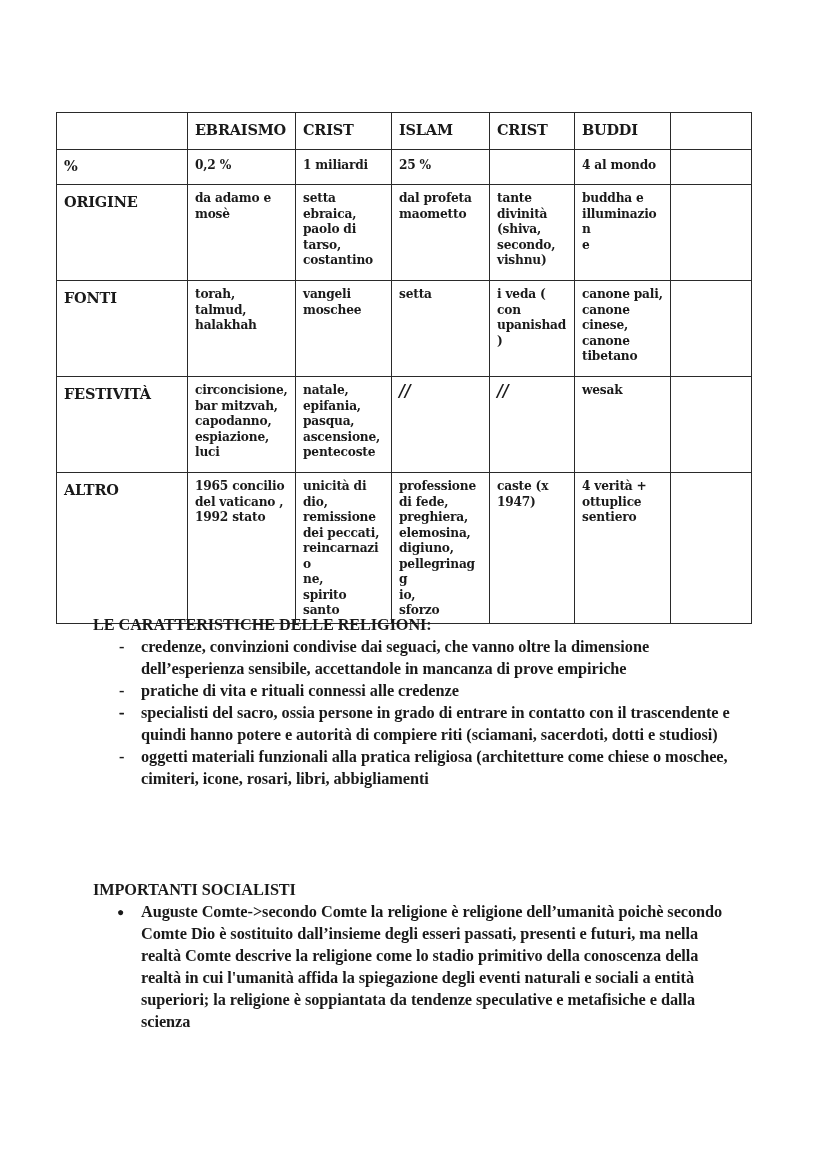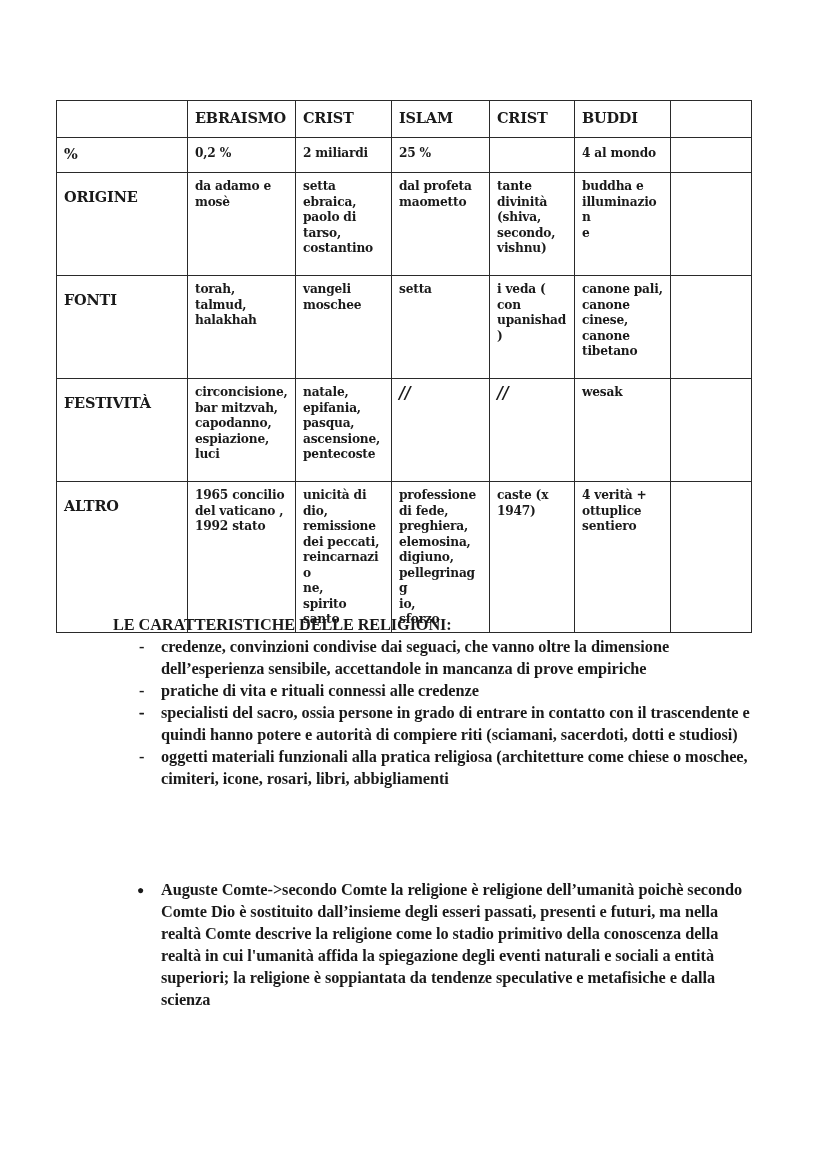--- a/index.html
+++ b/index.html
@@ -1,50 +1,50 @@
 <!DOCTYPE html>
 <html><head>
   <meta charset="utf-8">
   <style>
     html, body { margin: 0; padding: 0; background: #ffffff; }
     body {
       width: 828px; height: 1169px; position: relative; overflow: hidden;
       font-family: "DejaVu Serif", "Liberation Serif", serif;
       color: #1a1a1a;
     }
-    .table-wrap { position: absolute; left: 56px; top: 100px; }
+    .table-wrap { position: absolute; left: 56px; top: 112px; }
     table.rel {
       border-collapse: collapse;
       table-layout: fixed;
       width: 695px;
     }
     table.rel td {
       border: 1.5px solid #2a2a2a;
       vertical-align: top;
       padding: 6px 7px 4px 7px;
       font-size: 12.2px;
       line-height: 15.5px;
       font-weight: bold;
       letter-spacing: -0.2px;
       word-wrap: break-word;
       white-space: pre-line;
     }
     table.rel td.rowhead {
       font-size: 14.5px;
-      padding-top: 16px;
+      padding-top: 9px;
     }
     table.rel tr.hdr td { font-size: 14.5px; height: 23px; padding-top: 9px; }
     table.rel tr.pct td { height: 22px; padding-top: 8px; }
     tr.r-origine td { height: 82px; }
     tr.r-fonti td { height: 82px; }
     tr.r-fest td { height: 82px; }
     tr.r-altro td { height: 130px; }
     td.slash { font-weight: normal; font-style: italic; font-size: 16px !important; }
 
-    .section { position: absolute; left: 113px; width: 640px; }
+    .section { position: absolute; left: 93px; width: 640px; }
     .sec-title {
       font-family: "Liberation Serif", serif;
       font-weight: bold; font-size: 16.3px; letter-spacing: -0.1px;
       margin: 0; line-height: 22px;
     }
     ul.items { list-style: none; margin: 0; padding: 0; }
     ul.items li {
       position: relative;
       padding-left: 48px;
       font-family: "Liberation Serif", serif;
@@ -78,21 +78,21 @@
       <td>EBRAISMO</td>
       <td>CRIST</td>
       <td>ISLAM</td>
       <td>CRIST</td>
       <td>BUDDI</td>
       <td></td>
     </tr>
     <tr class="pct">
       <td class="rowhead">%</td>
       <td>0,2 %</td>
-      <td>2 miliardi</td>
+      <td>1 miliardi</td>
       <td>25 %</td>
       <td></td>
       <td>4 al mondo</td>
       <td></td>
     </tr>
     <tr class="r-origine">
       <td class="rowhead">ORIGINE</td>
       <td>da adamo e
 mosè</td>
       <td>setta
@@ -181,16 +181,17 @@
   <ul class="items">
     <li><span class="marker">-</span><span>credenze, convinzioni condivise dai seguaci, che vanno oltre la dimensione dell’esperienza sensibile, accettandole in mancanza di prove empiriche</span></li>
     <li><span class="marker">-</span><span>pratiche di vita e rituali connessi alle credenze</span></li>
     <li><span class="marker">-</span></li>
     <li><span class="marker">-</span><span>specialisti del sacro, ossia persone in grado di entrare in contatto con il trascendente e quindi hanno potere e autorità di compiere riti (sciamani, sacerdoti, dotti e studiosi)</span></li>
     <li><span class="marker">-</span><span>oggetti materiali funzionali alla pratica religiosa (architetture come chiese o moschee, cimiteri, icone, rosari, libri, abbigliamenti</span></li>
   </ul>
 </div>
 
 <div class="section" style="top:879px;">
+  <p class="sec-title">IMPORTANTI SOCIALISTI</p>
   <ul class="items bullets">
     <li><span class="marker">●</span><span>Auguste Comte-&gt;secondo Comte la religione è religione dell’umanità poichè secondo Comte Dio è sostituito dall’insieme degli esseri passati, presenti e futuri, ma nella realtà Comte descrive la religione come lo stadio primitivo della conoscenza della realtà in cui l'umanità affida la spiegazione degli eventi naturali e sociali a entità superiori; la religione è soppiantata da tendenze speculative e metafisiche e dalla scienza</span></li>
   </ul>
 </div>
 
 </body></html>

